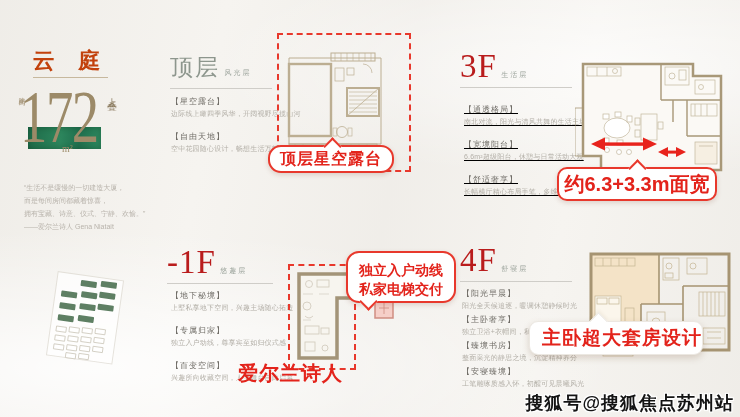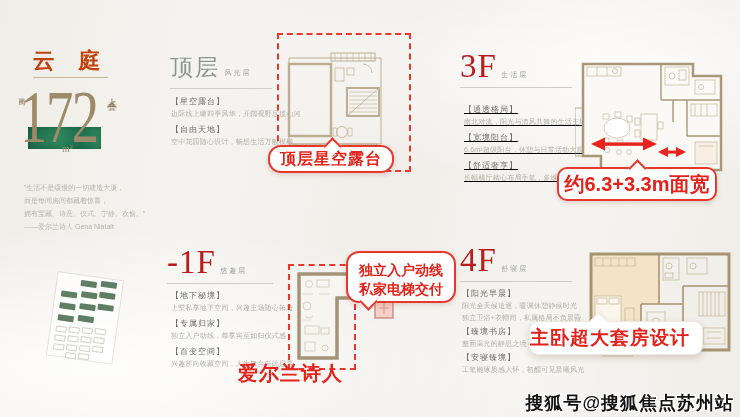--- a/index.html
+++ b/index.html
@@ -30,35 +30,35 @@
   .sitemap{left:50px;top:272px;width:72px;height:92px;transform:rotate(8deg);}
 
   
   .sec-title-cn{font-size:23px;color:#8d968d;letter-spacing:2px;}
   .sec-title-f{font-size:33px;color:#b91c1c;font-weight:normal;letter-spacing:1px;line-height:1;}
   .sec-sub{font-size:7px;color:#9aa29a;letter-spacing:2px;}
   .sec-rule{height:1px;background:#cfcdc8;}
   .items{width:122px;}
   .it-label{font-size:8px;color:#6f6c66;letter-spacing:1px;white-space:nowrap;}
   .it-desc{font-size:7px;color:#b3afa7;margin-top:2px;white-space:nowrap;letter-spacing:.2px;}
-  .gap-s{margin-top:5px;}
+  .gap-s{margin-top:12px;}
 
   
   .dashed-box{border:2px dashed #e8382c;}
   .bubble{background:#fff;border:2px solid #e8382c;border-radius:13px;
       color:#e3231b;font-weight:bold;text-align:center;
       box-shadow:0 2px 5px rgba(120,60,40,.18);z-index:5;}
   .bubble .tail-top{position:absolute;width:11px;height:11px;background:#fff;
       border-left:2px solid #e8382c;border-top:2px solid #e8382c;
       transform:rotate(45deg);top:-7px;}
   .bubble .tail-bottom{position:absolute;width:11px;height:11px;background:#fff;
       border-right:2px solid #e8382c;border-bottom:2px solid #e8382c;
       transform:rotate(45deg);bottom:-7px;}
   .bubble-soft{background:#fff;border:1px solid #ece8e2;border-radius:9px;
-      color:#e3231b;font-weight:bold;text-align:left;
+      color:#e3231b;font-weight:bold;text-align:right;
       box-shadow:0 3px 7px rgba(120,80,50,.22);z-index:5;}
   .bubble-soft .tail-top{position:absolute;width:12px;height:12px;background:#fff;
       border-left:1px solid #ece8e2;border-top:1px solid #ece8e2;
       transform:rotate(45deg);top:-7px;box-shadow:-2px -2px 3px rgba(120,80,50,.06);}
   .red-note{color:#e3231b;font-weight:bold;letter-spacing:1px;z-index:5;}
 
   .watermark{right:6px;bottom:2px;font-size:18px;font-weight:bold;color:#141414;
       letter-spacing:1px;z-index:9;
       text-shadow:-1px -1px 0 #fff,1px -1px 0 #fff,-1px 1px 0 #fff,1px 1px 0 #fff,0 0 4px #fff;}
 </style>
@@ -158,20 +158,21 @@
   </div>
 
   <div class="abs" style="left:460px;top:244px;">
     <span class="sec-title-f serif">4F</span>
     <span class="sec-sub">舒寝层</span>
     <div class="sec-rule" style="width:112px;margin-top:4px;"></div>
   </div>
   <div class="abs items" style="left:462px;top:288px;">
     <div class="it-label">【阳光早晨】</div>
     <div class="it-desc">阳光全天候追逐，暖调休憩静候时光</div>
+    <div class="it-label" style="margin-top:3px;">【主卧奢享】</div>
     <div class="it-desc">独立卫浴+衣帽间，私属格局不负晨昏</div>
     <div class="it-label" style="margin-top:3px;">【臻境书房】</div>
     <div class="it-desc">整面采光的静思之境，沉淀精神养分</div>
     <div class="it-label" style="margin-top:3px;">【安寝臻境】</div>
     <div class="it-desc">工笔雕琢质感入怀，初醒可见晨曦风光</div>
   </div>
 
   <div class="abs dashed-box" style="left:277px;top:33px;width:130px;height:135px;"></div>
   <svg class="abs" style="left:285px;top:40px;" width="115" height="120" viewBox="0 0 115 120">
     <g fill="none" stroke="#bcae92">

